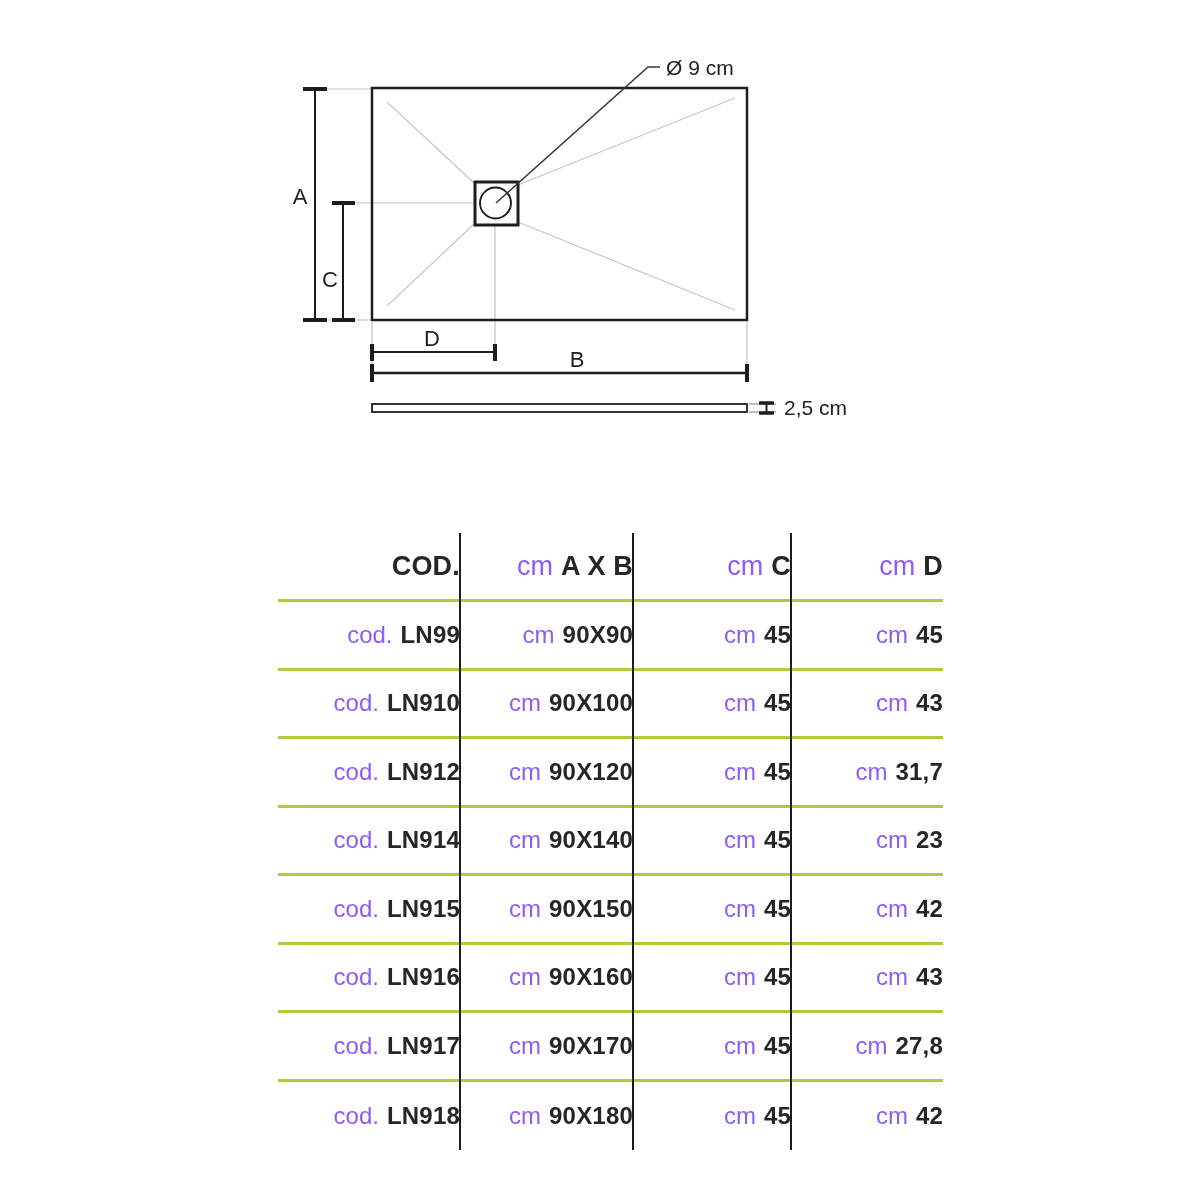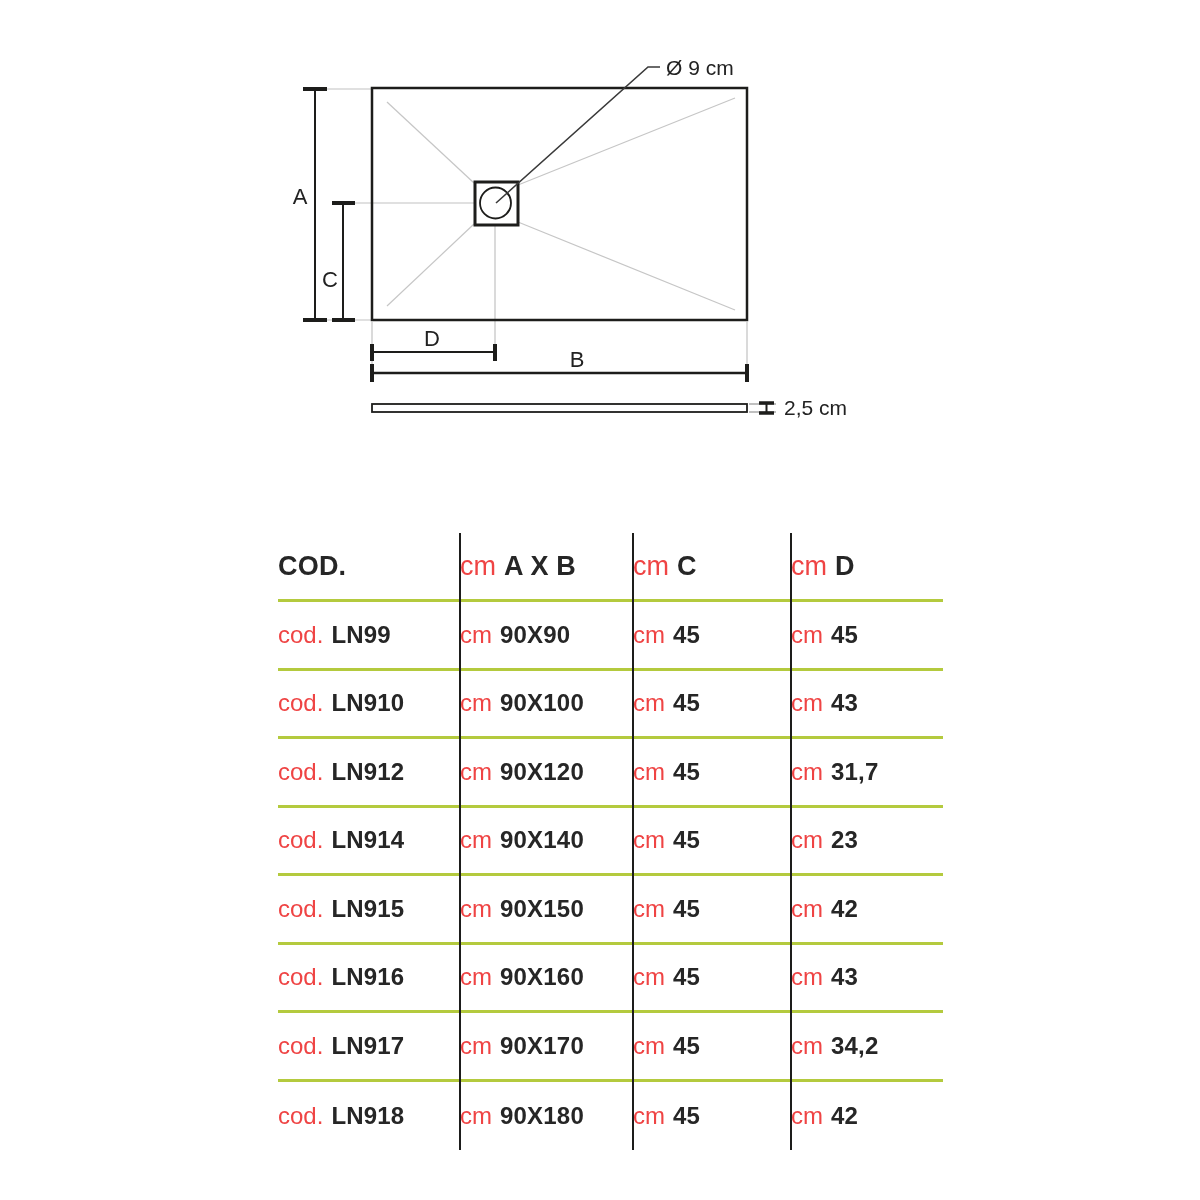--- a/index.html
+++ b/index.html
@@ -29,29 +29,29 @@
     grid-template-columns:182px 173px 158px 152px;
     height:68.5px;
     box-sizing:border-box;
     border-bottom:3px solid #b4ca3e;
   }
   .t-row.t-header{height:69px;}
   .t-row.t-last{border-bottom:none;}
   .t-cell{
     display:flex;
     align-items:center;
-    justify-content:flex-start;
+    justify-content:flex-end;
     font-size:24px;
     color:#262626;
     white-space:nowrap;
   }
   .t-header .t-cell{font-size:27px;}
   .prefix{
     font-weight:400;
-    color:#ef4444;
+    color:#8b5cf6;
     margin-right:8px;
   }
   .boldv{
     font-weight:700;
     color:#262626;
     letter-spacing:0.2px;
   }
   .vline{
     position:absolute;
     top:0;
@@ -279,21 +279,21 @@
       <div class="t-cell">
         <span class="prefix">cm</span>
         <span class="boldv">90X170</span>
       </div>
       <div class="t-cell">
         <span class="prefix">cm</span>
         <span class="boldv">45</span>
       </div>
       <div class="t-cell">
         <span class="prefix">cm</span>
-        <span class="boldv">34,2</span>
+        <span class="boldv">27,8</span>
       </div>
     </div>
 
     <div class="t-row t-last">
       <div class="t-cell">
         <span class="prefix">cod.</span>
         <span class="boldv">LN918</span>
       </div>
       <div class="t-cell">
         <span class="prefix">cm</span>

